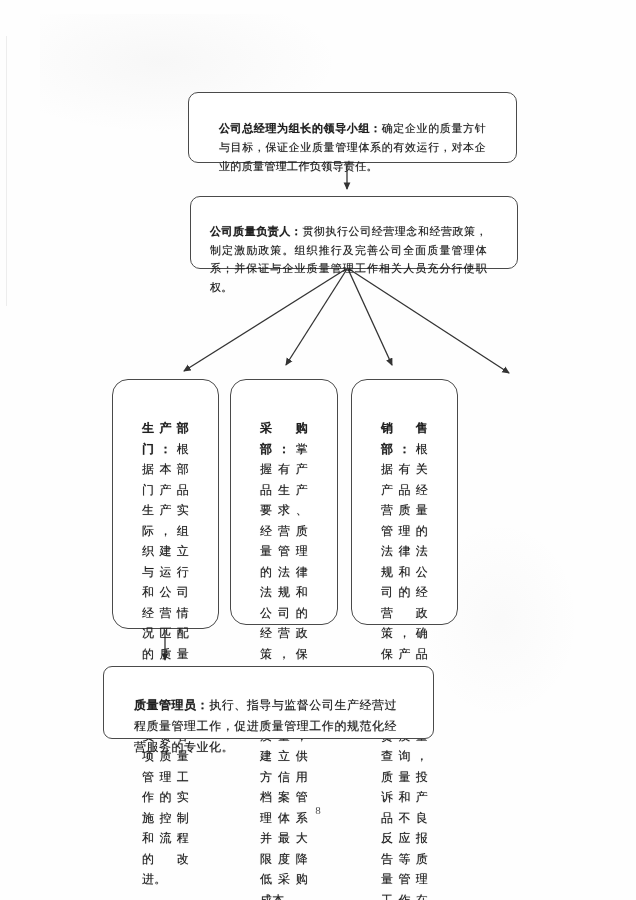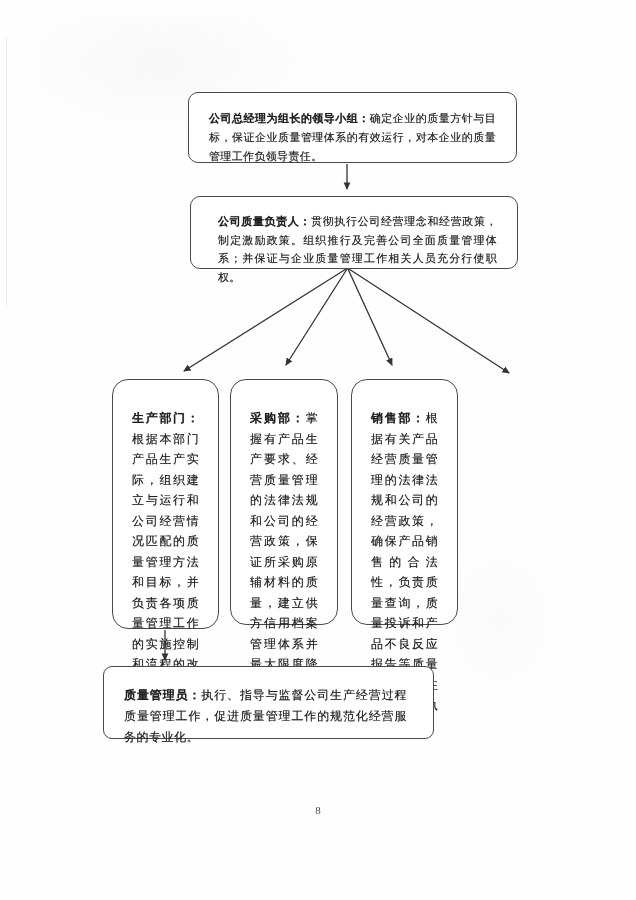--- a/index.html
+++ b/index.html
@@ -25,35 +25,35 @@
     position: absolute; left: 420px; top: 520px; width: 160px; height: 200px;
     background: radial-gradient(ellipse at 50% 50%, rgba(120,120,120,0.03), rgba(120,120,120,0) 70%);
   }
   .box {
     position: absolute;
     box-sizing: border-box;
     border: 1px solid #4a4a4a;
     background: #fff;
   }
   .box p {
-    margin: 8px;
+    margin: 18px;
     text-align: justify;
     text-shadow: 0 0 0.7px rgba(20,20,20,0.55);
   }
   .box b { font-weight: 700; }
   .top-box {
     left: 188px; top: 92px; width: 329px; height: 71px;
     border-radius: 10px; padding: 8px 12px 0 12px;
   }
   .top-box p, .mid-box p {
     font-size: 11px; line-height: 19px; letter-spacing: 0.35px;
   }
   .mid-box {
     left: 190px; top: 196px; width: 328px; height: 73px;
-    border-radius: 10px; padding: 7px 12px 0 19px;
+    border-radius: 10px; padding: 7px 12px 0 1px;
   }
   .mid-box p { line-height: 18.5px; }
   .dept-box {
     top: 379px; height: 246px;
     border-radius: 16px; padding: 20px 11px 0 11px;
   }
   .dept-box p {
     font-size: 12px; line-height: 20.5px; letter-spacing: 0.2px;
   }
   .dept-production { left: 112px; width: 107px; height: 250px; }

